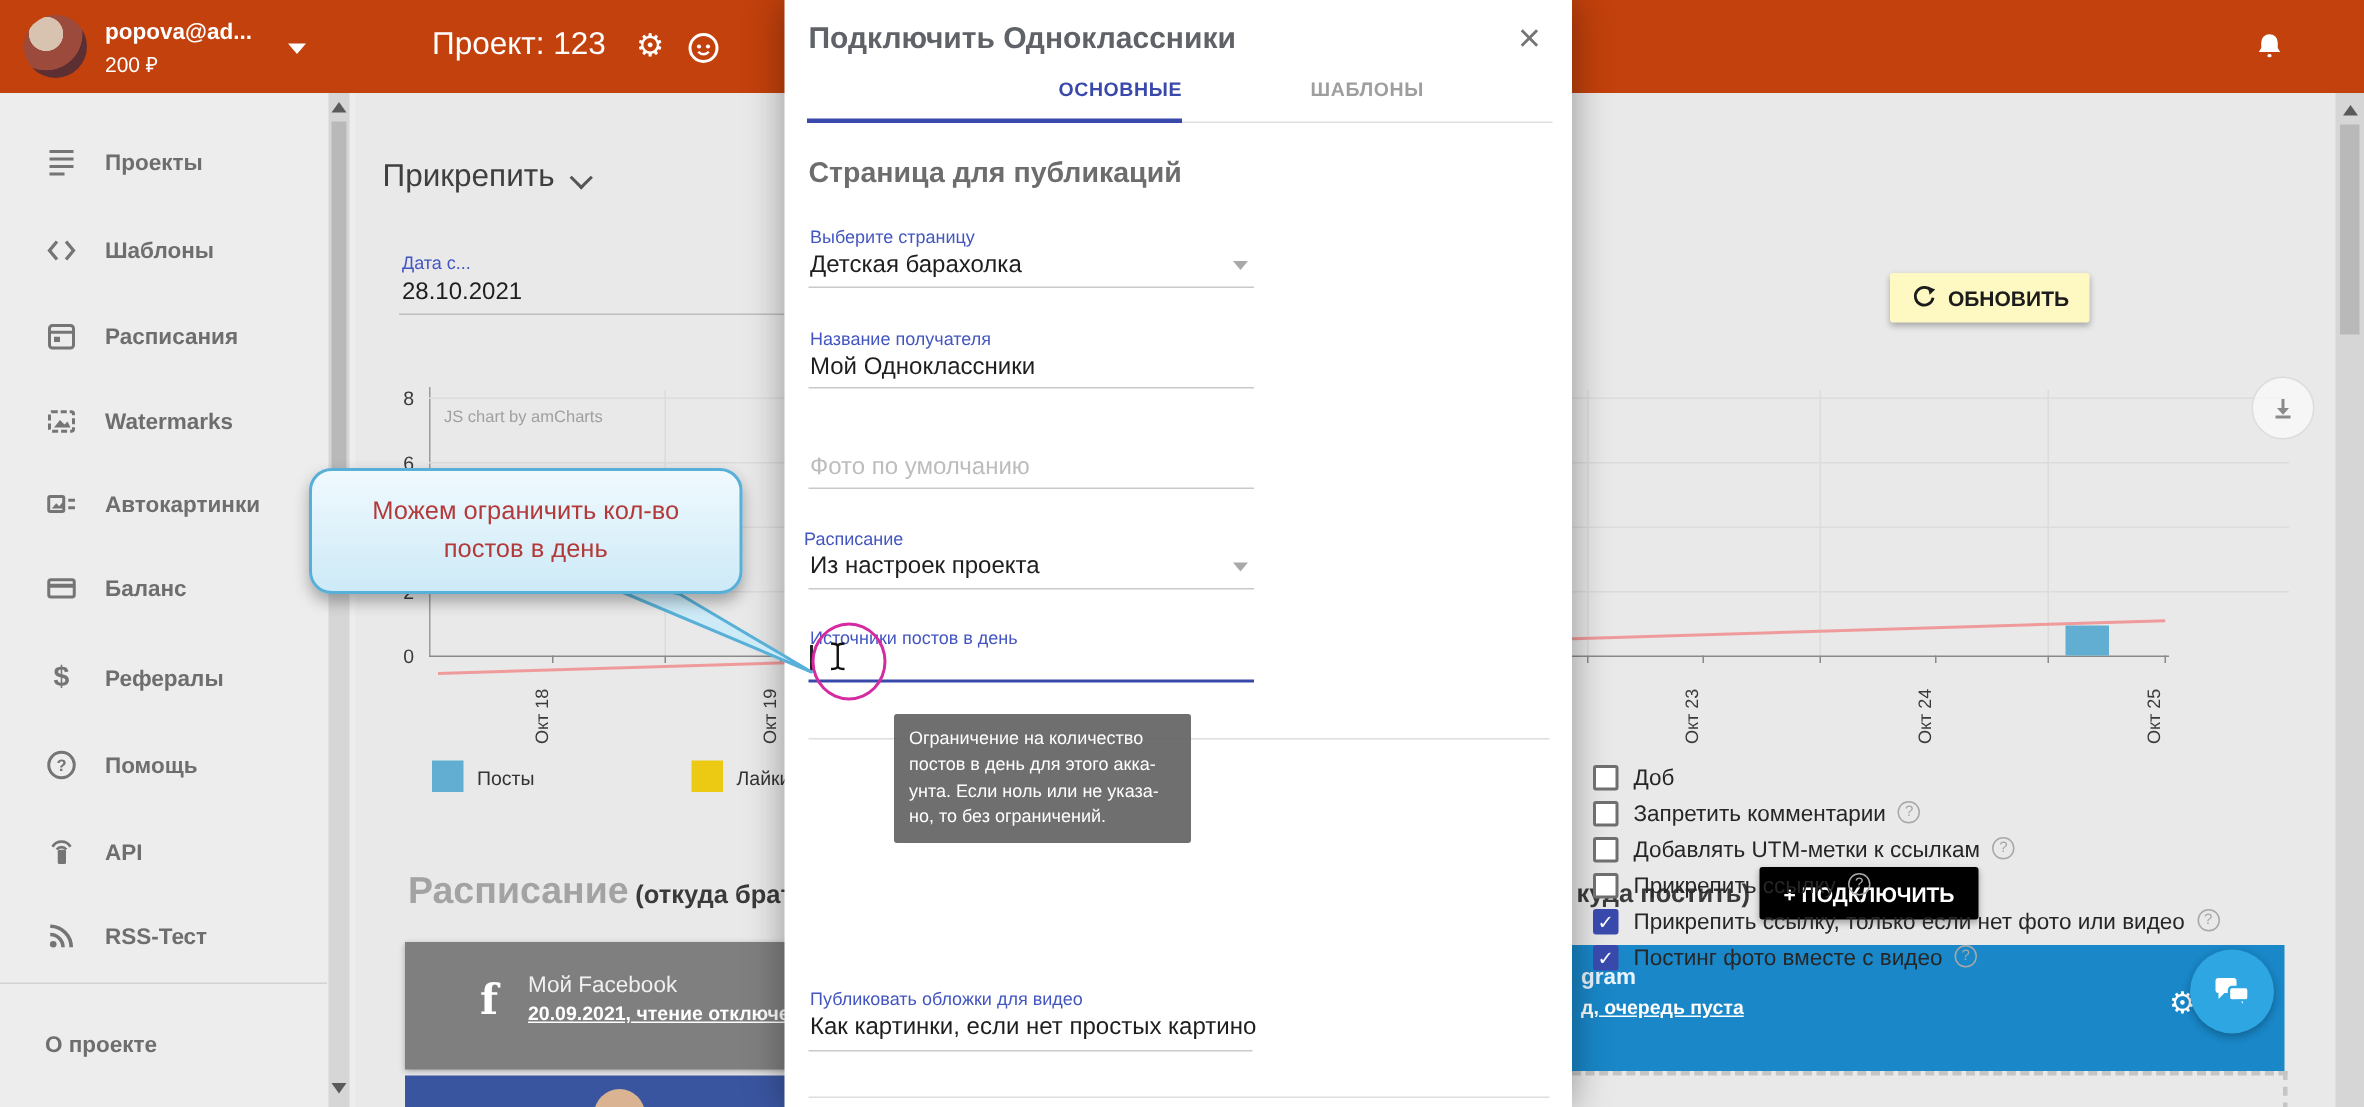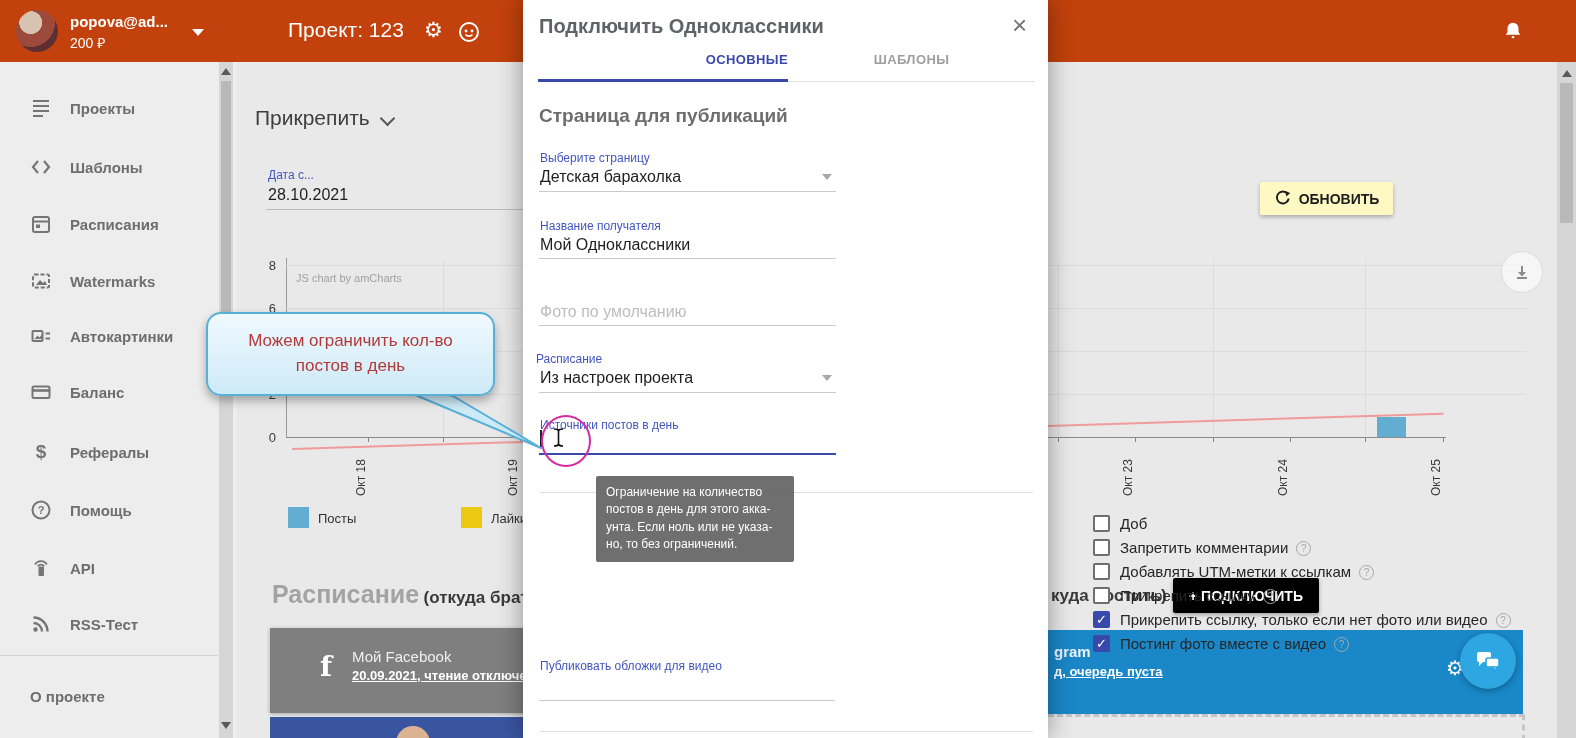--- a/index.html
+++ b/index.html
@@ -26,21 +26,21 @@
   .ylab{position:absolute;font-size:13px;color:#3a3a3a;width:24px;text-align:right;z-index:2}
   .xlab{position:absolute;writing-mode:vertical-rl;transform:rotate(180deg);
     font-size:12px;color:#3a3a3a;z-index:2;height:52px}
   
   #modal{left:523px;top:0;width:525px;height:738px;background:#fff;z-index:50;
     box-shadow:0 0 24px rgba(0,0,0,.38)}
   .lbl{font-size:12px;color:#4356c0}
   .val{font-size:16px;color:#1e1e1e}
   .ul{position:absolute;height:1px;background:#c9c9c9}
   .caret-down{width:0;height:0;border-left:5px solid transparent;border-right:5px solid transparent;border-top:6px solid #a9a9a9}
-  .cbrow{position:absolute;left:570px;height:22px;display:flex;align-items:flex-end}
+  .cbrow{position:absolute;left:539px;height:22px;display:flex;align-items:flex-start}
   .cb{width:17px;height:17px;box-sizing:border-box;border:2px solid #6f6f6f;border-radius:2px;background:#fff;flex:none}
   .cb.on{border-color:#3949ab;background:#3949ab;color:#fff;display:flex;align-items:center;justify-content:center}
   .cb.on::after{content:"\2713";font-size:13px;line-height:1}
   .cblabel{font-size:15px;color:#262626;margin-left:10px;white-space:nowrap}
   .help{width:15px;height:15px;box-sizing:border-box;border:1px solid #a8a8a8;border-radius:50%;
     color:#a8a8a8;font-size:10px;display:flex;align-items:center;justify-content:center;margin-left:8px;flex:none}
   
   #callout{left:206px;top:312px;width:285px;height:80px;border:2px solid #58b0d8;border-radius:15px;
     background:linear-gradient(#f0f9fe,#cdeaf7);box-shadow:0 5px 10px rgba(0,0,0,.3);z-index:130;
     display:flex;align-items:center;justify-content:center;text-align:center;
@@ -370,20 +370,21 @@
     <span class="help">?</span>
   </div>
 
   <div class="abs" style="left:73px;top:476px;width:178px;background:rgba(95,95,95,.9);border-radius:2px;
               padding:8px 10px;color:#fff;font-size:12px;line-height:1.45;white-space:pre-line;z-index:60">Ограничение на количество
 постов в день для этого акка-
 унта. Если ноль или не указа-
 но, то без ограничений.</div>
 
   <div class="abs lbl" style="left:17px;top:659px">Публиковать обложки для видео</div>
+  <div class="abs val" style="left:17px;top:676px;white-space:nowrap">Как картинки, если нет простых картино</div>
   <div class="ul" style="left:16px;top:700px;width:296px"></div>
 
   <div class="abs" style="left:16px;top:731px;width:494px;height:1px;background:#dedede"></div>
 </div>
 
 <svg class="abs" style="left:383px;top:376px;z-index:125" width="165" height="78" viewBox="0 0 165 78">
   <polygon points="6,6 70,20 158,72 30,18" fill="#cdeaf7" stroke="#58b0d8" stroke-width="2" stroke-linejoin="round"></polygon>
 </svg>
 <div id="callout" class="abs">Можем ограничить кол-во
 постов в день</div>

